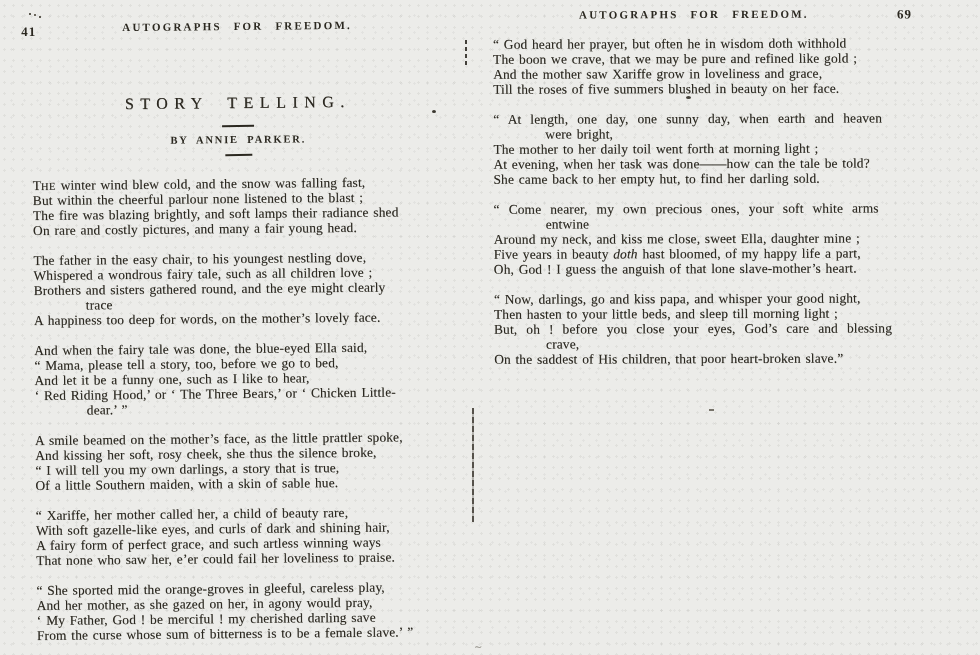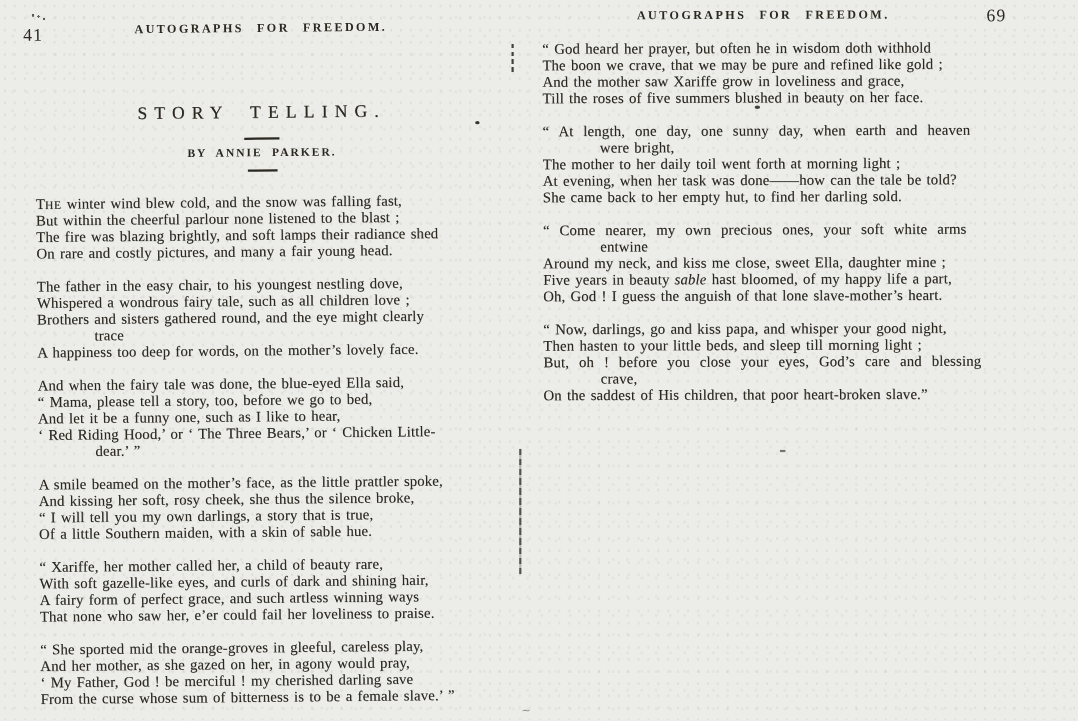--- a/index.html
+++ b/index.html
@@ -19,21 +19,21 @@
       radial-gradient(rgba(120,120,112,.10) 1px, transparent 1.2px),
       radial-gradient(rgba(100,100,95,.07) 1px, transparent 1.2px);
     background-size:9px 11px,13px 17px;
     background-position:0 0,5px 7px;
     color:var(--ink);
   }
   .page{position:absolute;top:0;height:655px;}
   .page.left{left:0;width:480px;transform:rotate(-0.55deg);}
   .page.right{left:480px;width:500px;transform:rotate(-0.2deg);}
 
-  .pagenum{position:absolute;font-size:16px;font-weight:normal;letter-spacing:1px;}
+  .pagenum{position:absolute;font-size:13px;font-weight:bold;letter-spacing:1px;}
   .page.left .pagenum{left:24px;top:22px;}
   .page.right .pagenum{left:418px;top:7px;}
 
   .running{
     position:absolute;width:100%;text-align:center;
     font-size:11px;font-weight:bold;letter-spacing:2.2px;word-spacing:7px;
   }
   .page.left .running{top:20px;}
   .page.right .running{top:8px;left:-35px;}
 
@@ -145,21 +145,21 @@
           <div class="line wide">“ At length, one day, one sunny day, when earth and heaven</div>
           <div class="line indent">were bright,</div>
           <div class="line">The mother to her daily toil went forth at morning light ;</div>
           <div class="line">At evening, when her task was done——how can the tale be told?</div>
           <div class="line">She came back to her empty hut, to find her darling sold.</div>
         </div>
         <div class="stanza">
           <div class="line wide">“ Come nearer, my own precious ones, your soft white arms</div>
           <div class="line indent">entwine</div>
           <div class="line">Around my neck, and kiss me close, sweet Ella, daughter mine ;</div>
-          <div class="line">Five years in beauty <i>sable</i> hast bloomed, of my happy life a part,</div>
+          <div class="line">Five years in beauty <i>doth</i> hast bloomed, of my happy life a part,</div>
           <div class="line">Oh, God ! I guess the anguish of that lone slave-mother’s heart.</div>
         </div>
         <div class="stanza">
           <div class="line">“ Now, darlings, go and kiss papa, and whisper your good night,</div>
           <div class="line">Then hasten to your little beds, and sleep till morning light ;</div>
           <div class="line wide">But, oh ! before you close your eyes, God’s care and blessing</div>
           <div class="line indent">crave,</div>
           <div class="line">On the saddest of His children, that poor heart-broken slave.”</div>
         </div>
       </div>

